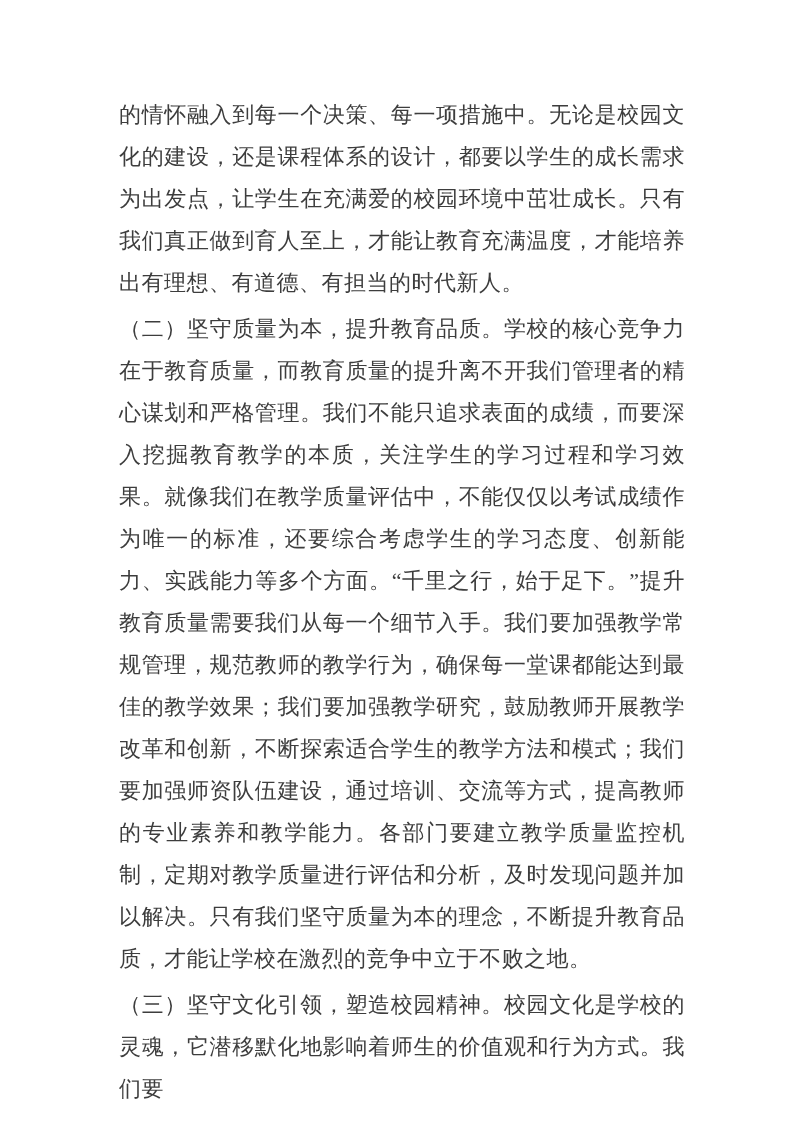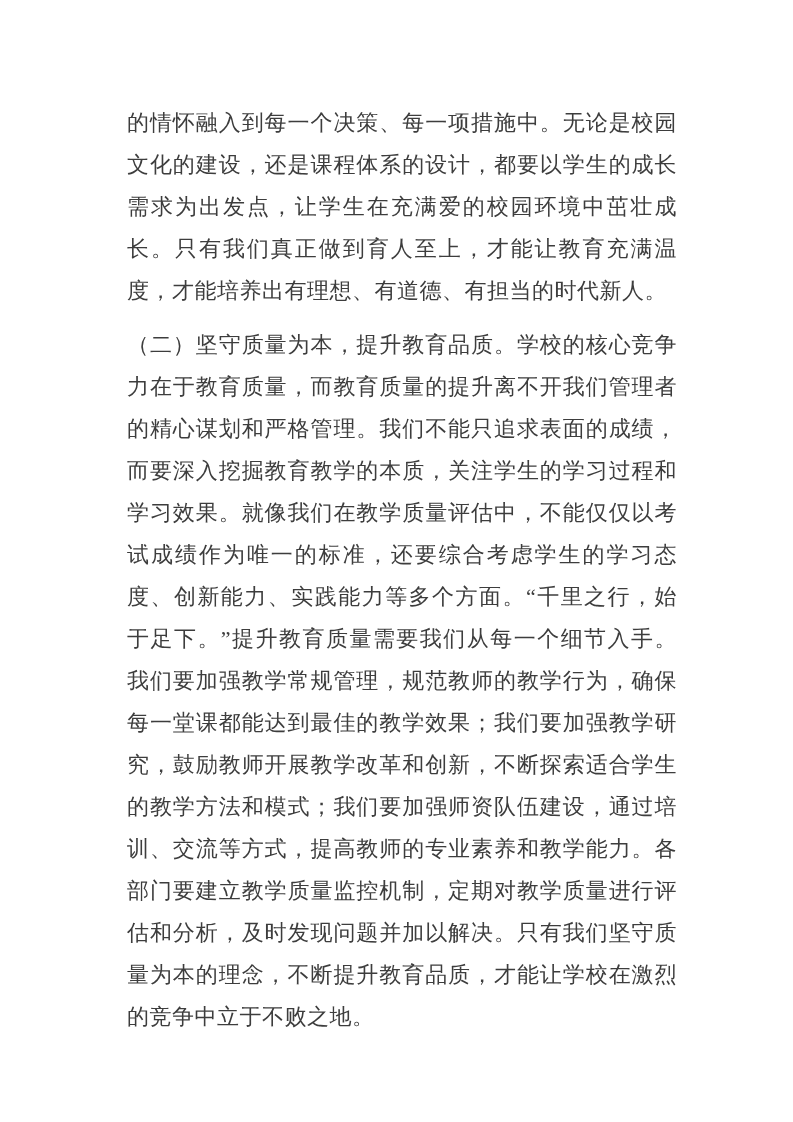--- a/index.html
+++ b/index.html
@@ -14,33 +14,34 @@
     font-family: "Liberation Serif", "DejaVu Serif", serif;
   }
   .page {
     width: 793px;
     height: 1122px;
     background: #ffffff;
     box-sizing: border-box;
     padding: 90px 104px 0 115px;
   }
   .doc-body p {
-    margin: 12px;
+    margin: 4px;
     padding: 0;
     font-size: 22px;
     line-height: 42px;
     color: #3d3d3d;
     text-align: justify;
     text-justify: inter-ideograph;
     letter-spacing: 0.5px;
     word-break: break-all;
     font-weight: 400;
   }
 </style>
 </head>
 <body>
 
 <div class="page">
   <div class="doc-body">
     <p>的情怀融入到每一个决策、每一项措施中。无论是校园文化的建设，还是课程体系的设计，都要以学生的成长需求为出发点，让学生在充满爱的校园环境中茁壮成长。只有我们真正做到育人至上，才能让教育充满温度，才能培养出有理想、有道德、有担当的时代新人。</p>
     <p>（二）坚守质量为本，提升教育品质。学校的核心竞争力在于教育质量，而教育质量的提升离不开我们管理者的精心谋划和严格管理。我们不能只追求表面的成绩，而要深入挖掘教育教学的本质，关注学生的学习过程和学习效果。就像我们在教学质量评估中，不能仅仅以考试成绩作为唯一的标准，还要综合考虑学生的学习态度、创新能力、实践能力等多个方面。“千里之行，始于足下。”提升教育质量需要我们从每一个细节入手。我们要加强教学常规管理，规范教师的教学行为，确保每一堂课都能达到最佳的教学效果；我们要加强教学研究，鼓励教师开展教学改革和创新，不断探索适合学生的教学方法和模式；我们要加强师资队伍建设，通过培训、交流等方式，提高教师的专业素养和教学能力。各部门要建立教学质量监控机制，定期对教学质量进行评估和分析，及时发现问题并加以解决。只有我们坚守质量为本的理念，不断提升教育品质，才能让学校在激烈的竞争中立于不败之地。</p>
+    <p>（三）坚守文化引领，塑造校园精神。校园文化是学校的灵魂，它潜移默化地影响着师生的价值观和行为方式。我们要</p>
   </div>
 </div>
 
 </body></html>

